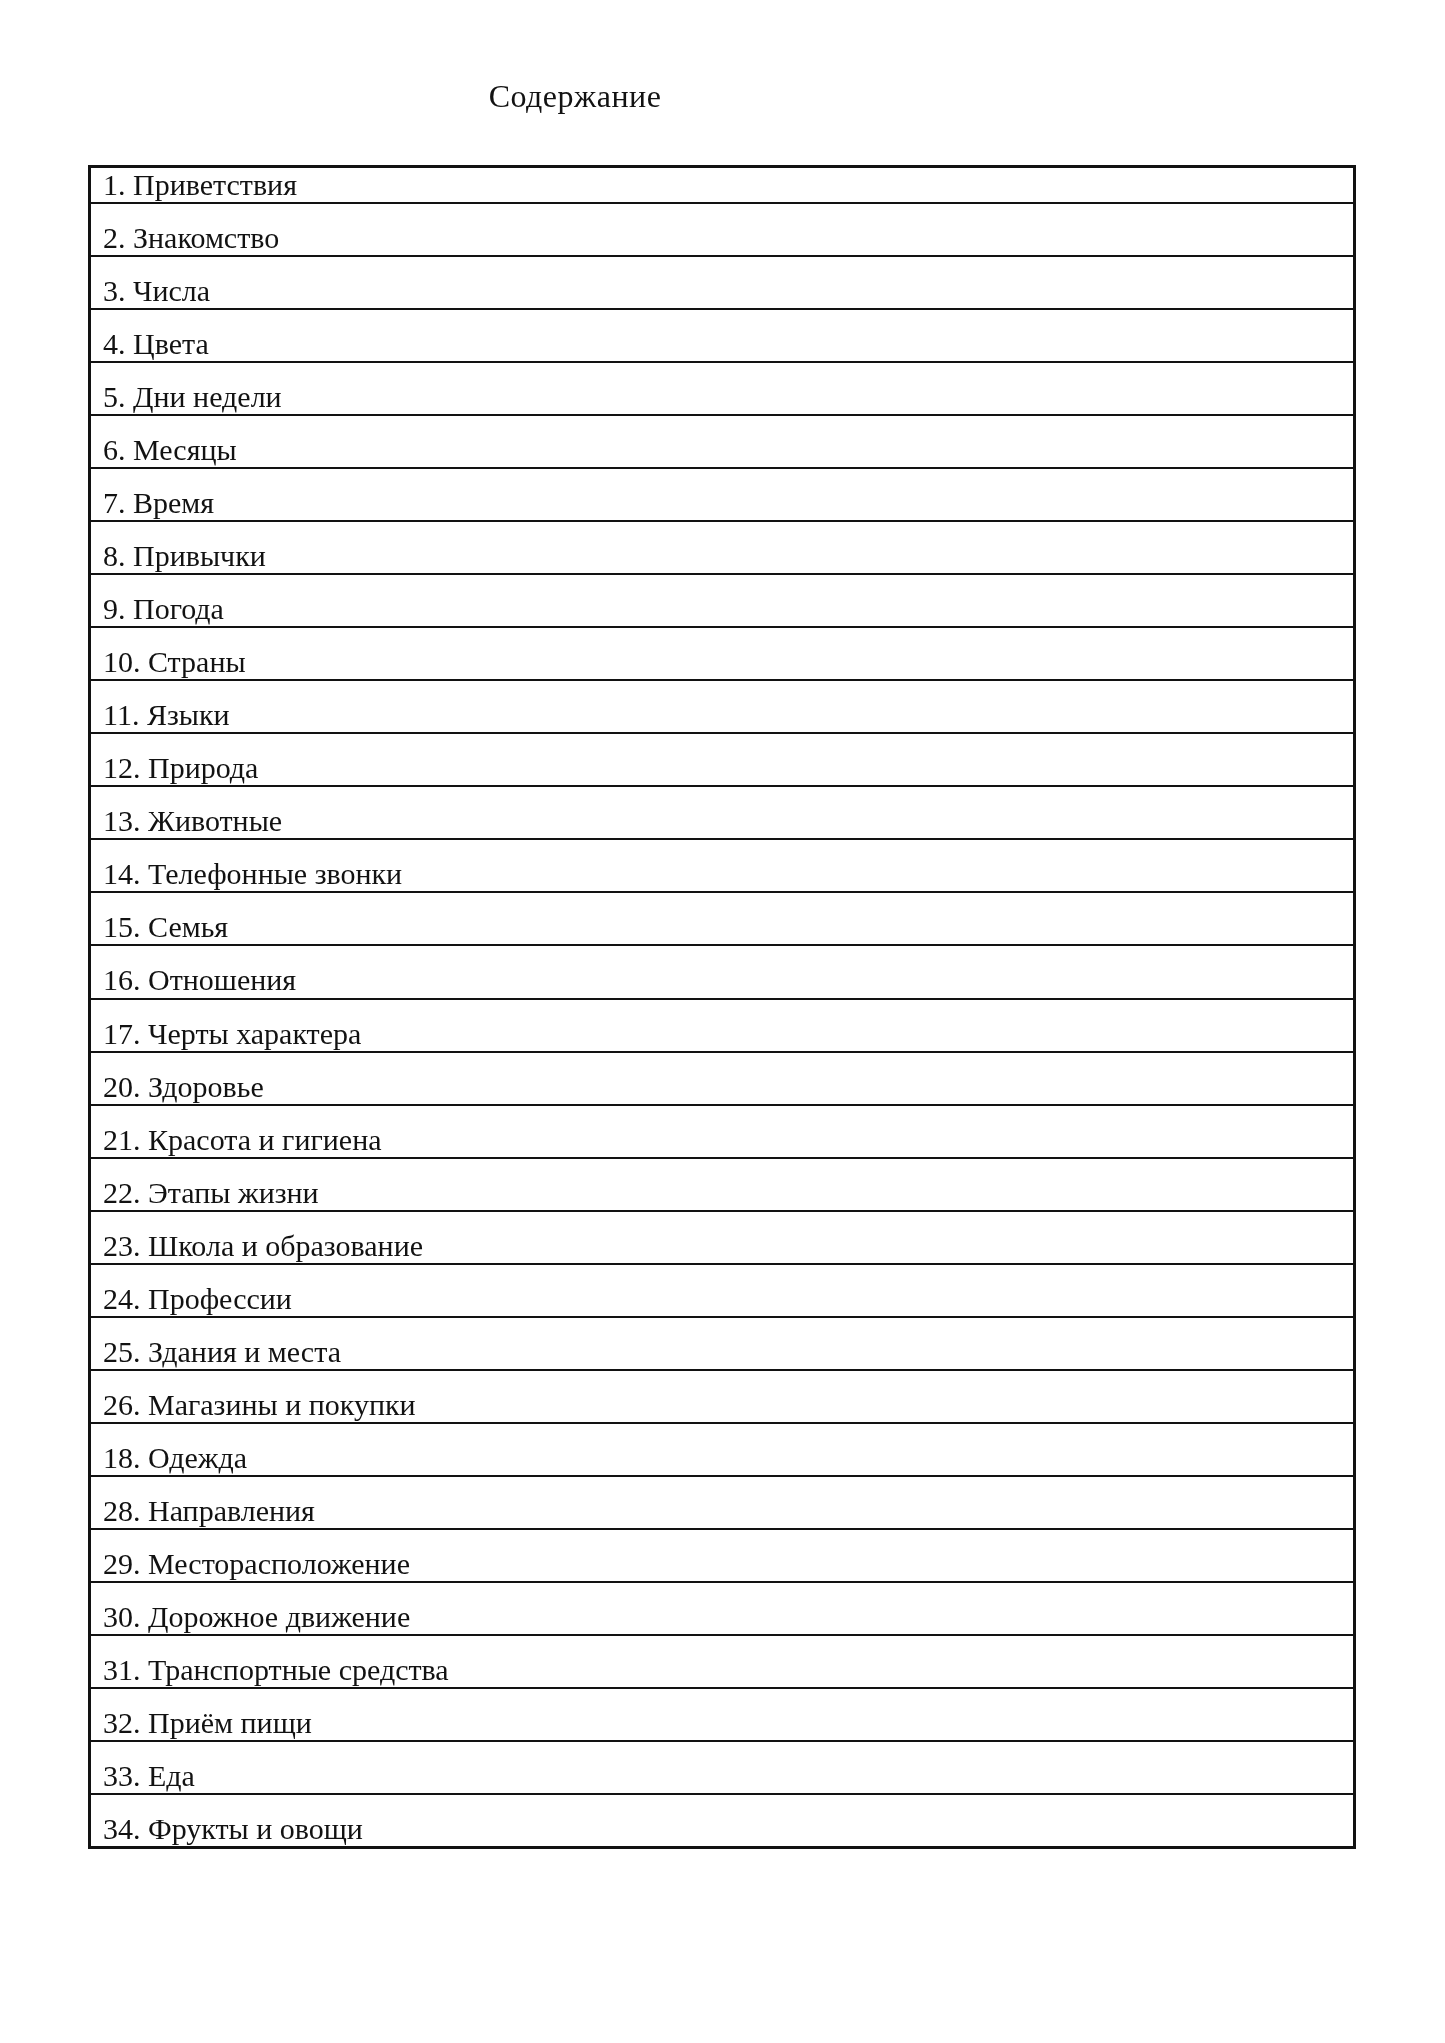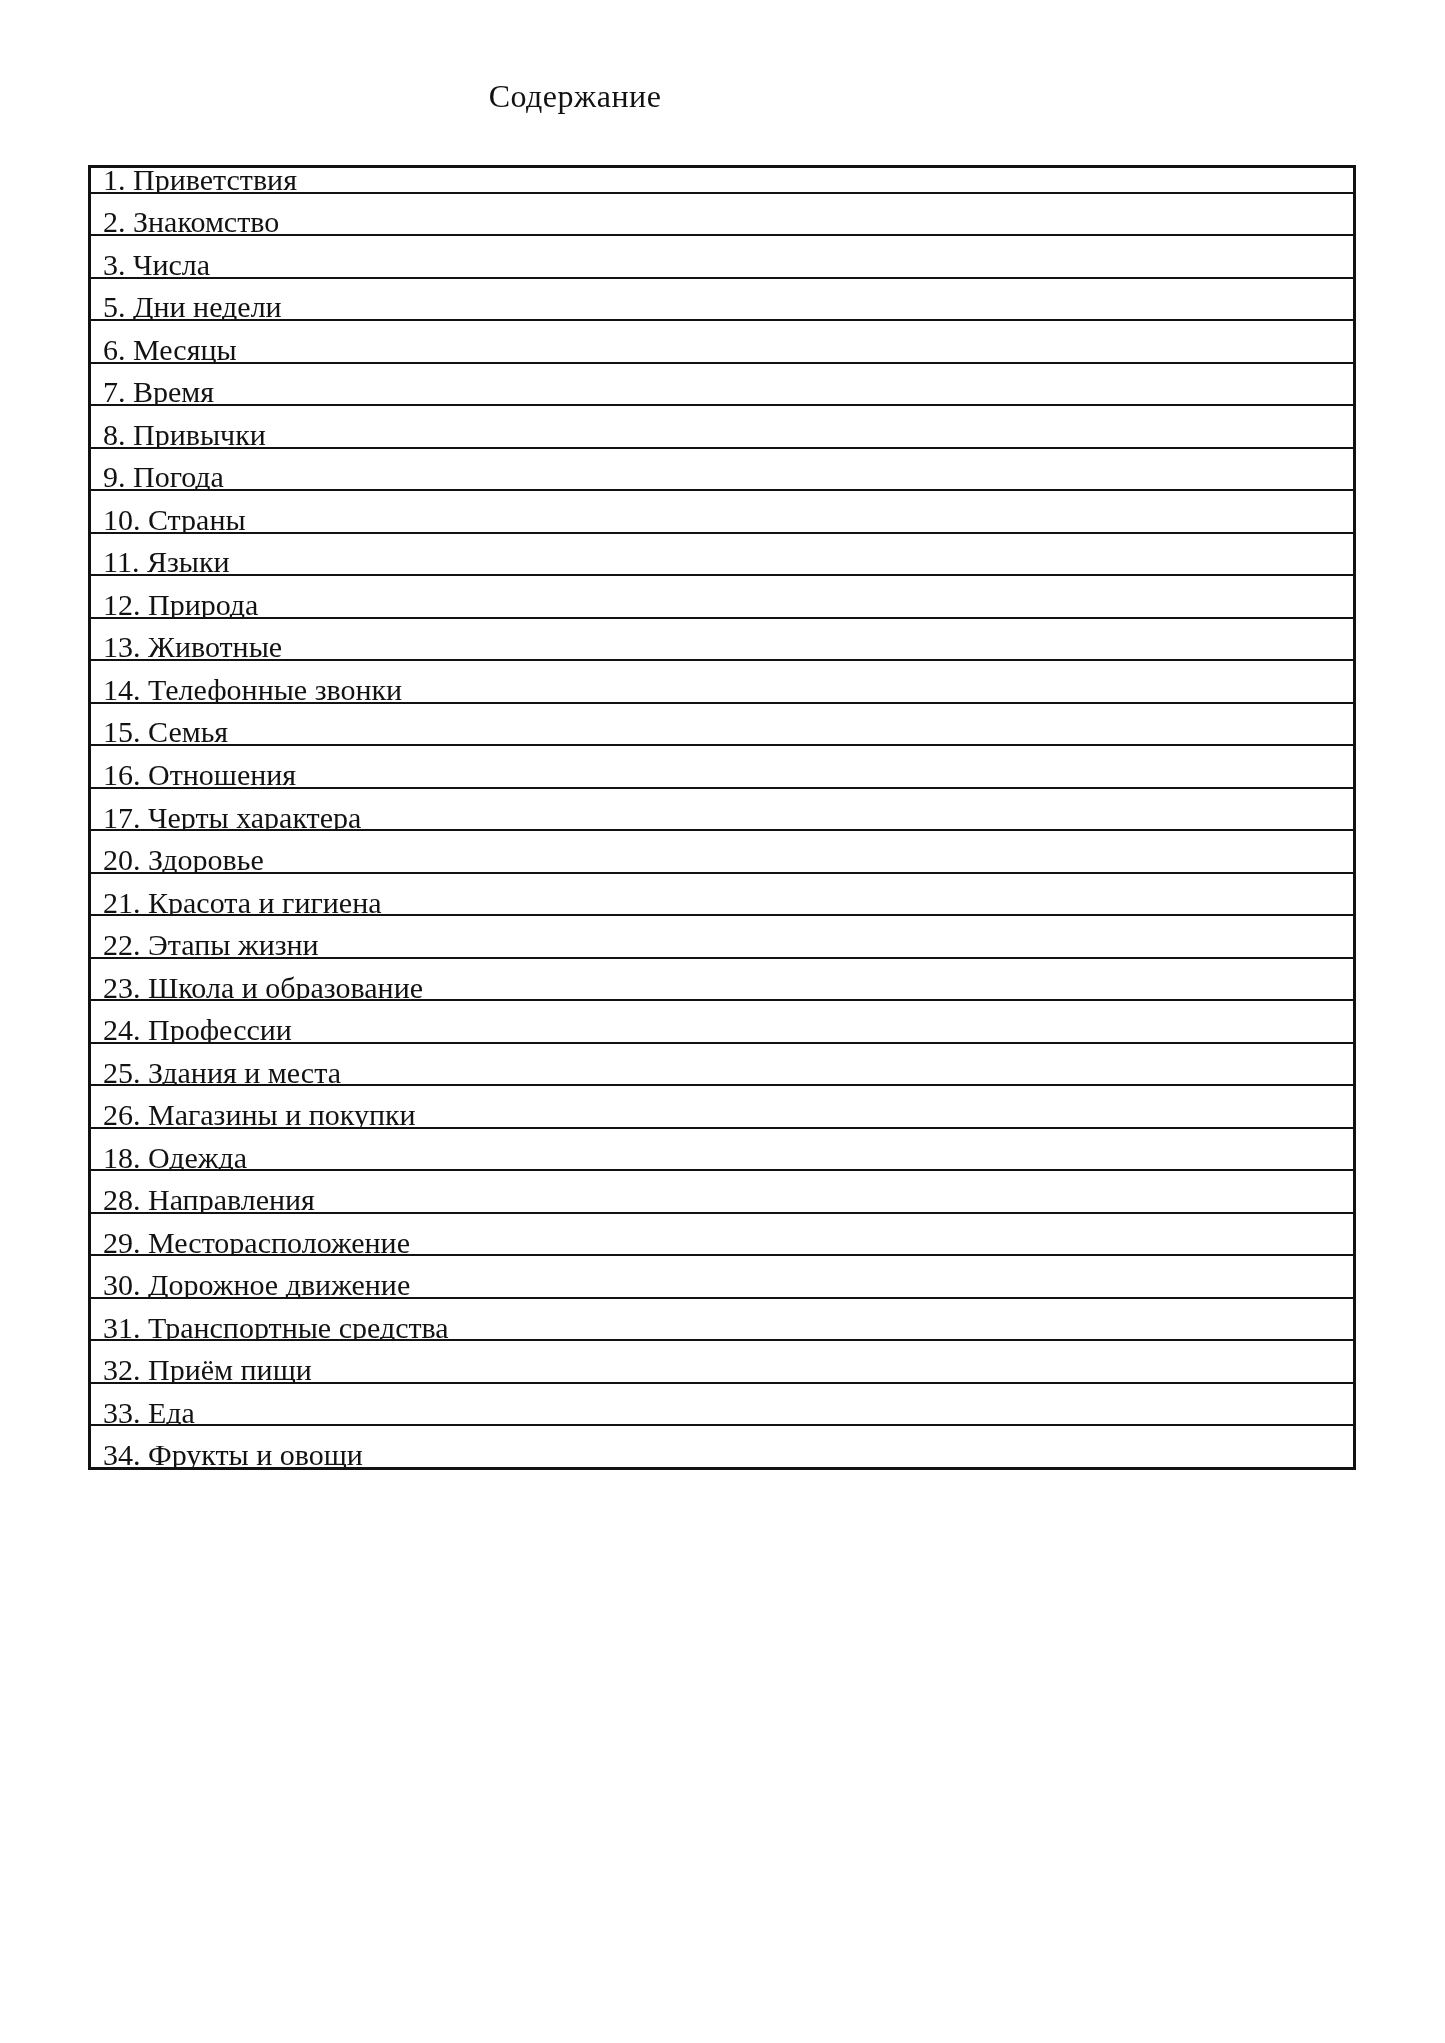--- a/index.html
+++ b/index.html
@@ -26,21 +26,21 @@
     font-size: 32px;
     font-weight: normal;
     letter-spacing: 0.5px;
     color: #121212;
   }
   .toc-table {
     position: absolute;
     left: 88px;
     top: 165px;
     width: 1268px;
-    height: 1305px;
+    height: 1684px;
     box-sizing: border-box;
     border: 3px solid #121212;
     display: flex;
     flex-direction: column;
     gap: 17px;
   }
   .toc-row {
     flex: 1 1 0;
     box-sizing: border-box;
     border-bottom: 2px solid #121212;
@@ -68,20 +68,23 @@
 
 <div class="toc-table">
     <div class="toc-row">
       <span class="entry-text">1. Приветствия</span>
     </div>
     <div class="toc-row">
       <span class="entry-text">2. Знакомство</span>
     </div>
     <div class="toc-row">
       <span class="entry-text">3. Числа</span>
+    </div>
+    <div class="toc-row">
+      <span class="entry-text">4. Цвета</span>
     </div>
     <div class="toc-row">
       <span class="entry-text">5. Дни недели</span>
     </div>
     <div class="toc-row">
       <span class="entry-text">6. Месяцы</span>
     </div>
     <div class="toc-row">
       <span class="entry-text">7. Время</span>
     </div>

